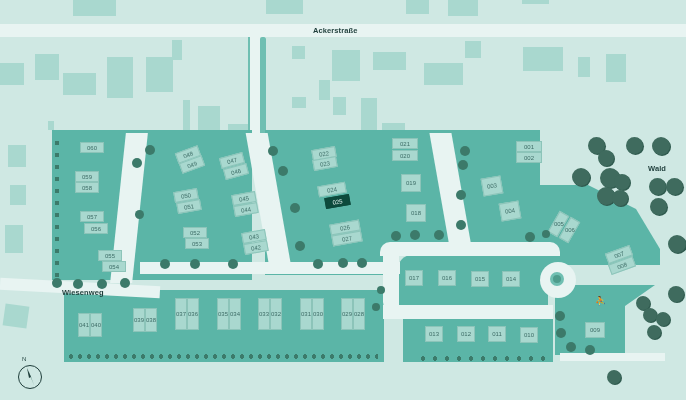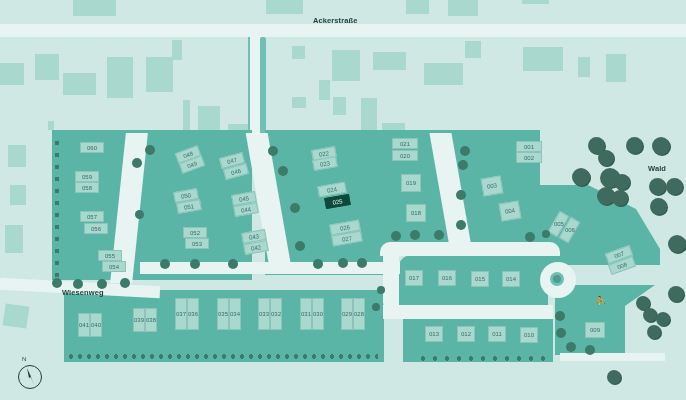--- a/index.html
+++ b/index.html
@@ -50,21 +50,21 @@
   <div class="bgbld" style="left:578px;top:57px;width:12px;height:20px"></div>
   <div class="bgbld" style="left:606px;top:54px;width:20px;height:28px"></div>
   <div class="bgbld" style="left:361px;top:98px;width:16px;height:32px"></div>
   <div class="bgbld" style="left:382px;top:123px;width:23px;height:7px"></div>
   <div class="bgbld" style="left:8px;top:145px;width:18px;height:22px"></div>
   <div class="bgbld" style="left:10px;top:185px;width:16px;height:20px"></div>
   <div class="bgbld" style="left:5px;top:225px;width:18px;height:28px"></div>
   <div class="bgbld" style="left:4px;top:305px;width:24px;height:22px;transform:rotate(8deg)"></div>
 
   <div class="road" style="left:0;top:24px;width:686px;height:13px"></div>
-  <div class="street-label" style="left:313px;top:16px">Ackerstraße</div>
+  <div class="street-label" style="left:313px;top:26px">Ackerstraße</div>
 
   <div class="road" style="left:250px;top:37px;width:16px;height:100px"></div>
   <div class="abs" style="left:248px;top:37px;width:2px;height:100px;background:#6fbfb2"></div>
   <div class="abs" style="left:260px;top:37px;width:6px;height:100px;background:#6fbfb2;border-radius:2px"></div>
 
   <div class="plot-area" style="left:52px;top:130px;width:200px;height:150px;clip-path:polygon(0 0,100% 0,100% 100%,0 100%)"></div>
   <div class="plot-area" style="left:265px;top:130px;width:120px;height:145px"></div>
   <div class="plot-area" style="left:360px;top:130px;width:180px;height:120px"></div>
   <div class="plot-area" style="left:540px;top:185px;width:120px;height:80px;clip-path:polygon(0 0,40% 0,80% 30%,100% 80%,100% 100%,0 100%)"></div>
   <div class="plot-area" style="left:555px;top:285px;width:100px;height:70px;clip-path:polygon(0 0,100% 0,70% 30%,70% 100%,0 100%)"></div>

